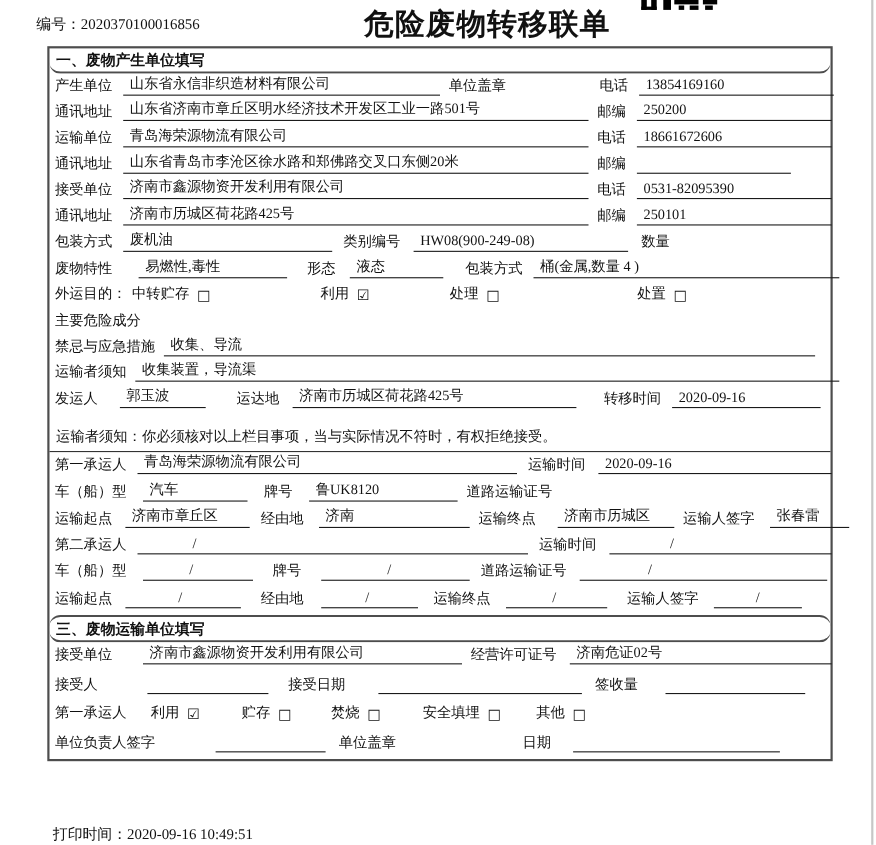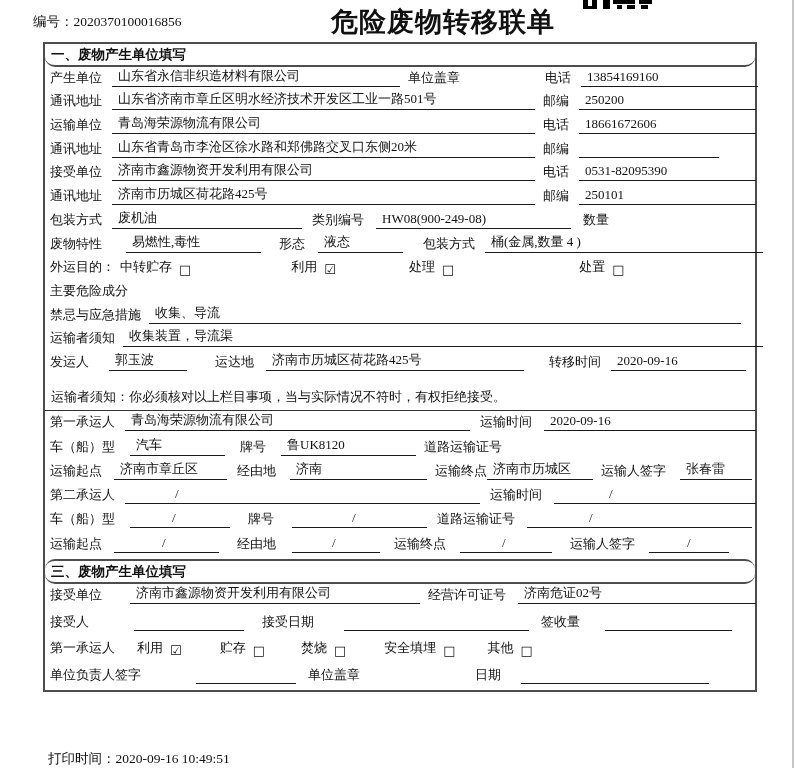--- a/index.html
+++ b/index.html
@@ -180,21 +180,21 @@
       <span class="u" style="width:135px;margin-left:15px">鲁UK8120</span>
       <span class="lb" style="margin-left:8px">道路运输证号</span>
     </div>
 
     <div class="row r2">
       <span class="lb">运输起点</span>
       <span class="u" style="width:113px;margin-left:12px">济南市章丘区</span>
       <span class="lb" style="margin-left:10px">经由地</span>
       <span class="u" style="width:137px;margin-left:14px">济南</span>
       <span class="lb" style="margin-left:8px">运输终点</span>
-      <span class="u" style="width:106px;margin-left:0">济南市历城区</span>
+      <span class="u" style="width:106px;margin-left:20px">济南市历城区</span>
       <span class="lb" style="margin-left:8px">运输人签字</span>
       <span class="u" style="width:72px;margin-left:14px">张春雷</span>
     </div>
 
     <div class="row r2">
       <span class="lb">第二承运人</span>
       <span class="u" style="width:355px;margin-left:10px;padding-left:50px">/</span>
       <span class="lb" style="margin-left:10px">运输时间</span>
       <span class="u" style="width:202px;margin-left:12px;padding-left:55px">/</span>
     </div>
@@ -213,21 +213,21 @@
       <span class="u" style="width:105px;margin-left:12px;padding-left:48px">/</span>
       <span class="lb" style="margin-left:18px">经由地</span>
       <span class="u" style="width:88px;margin-left:16px;padding-left:40px">/</span>
       <span class="lb" style="margin-left:14px">运输终点</span>
       <span class="u" style="width:92px;margin-left:14px;padding-left:42px">/</span>
       <span class="lb" style="margin-left:18px">运输人签字</span>
       <span class="u" style="width:80px;margin-left:14px;padding-left:38px">/</span>
     </div>
   </div>
 
-  <div class="sh mid">三、废物产生单位填写</div>
+  <div class="sh mid">三、废物运输单位填写</div>
   <div>
 
     <div class="row r3">
       <span class="lb">接受单位</span>
       <span class="u" style="width:290px;margin-left:28px">济南市鑫源物资开发利用有限公司</span>
       <span class="lb" style="margin-left:8px">经营许可证号</span>
       <span class="u" style="width:238px;margin-left:12px">济南危证02号</span>
     </div>
 
     <div class="row r3">

